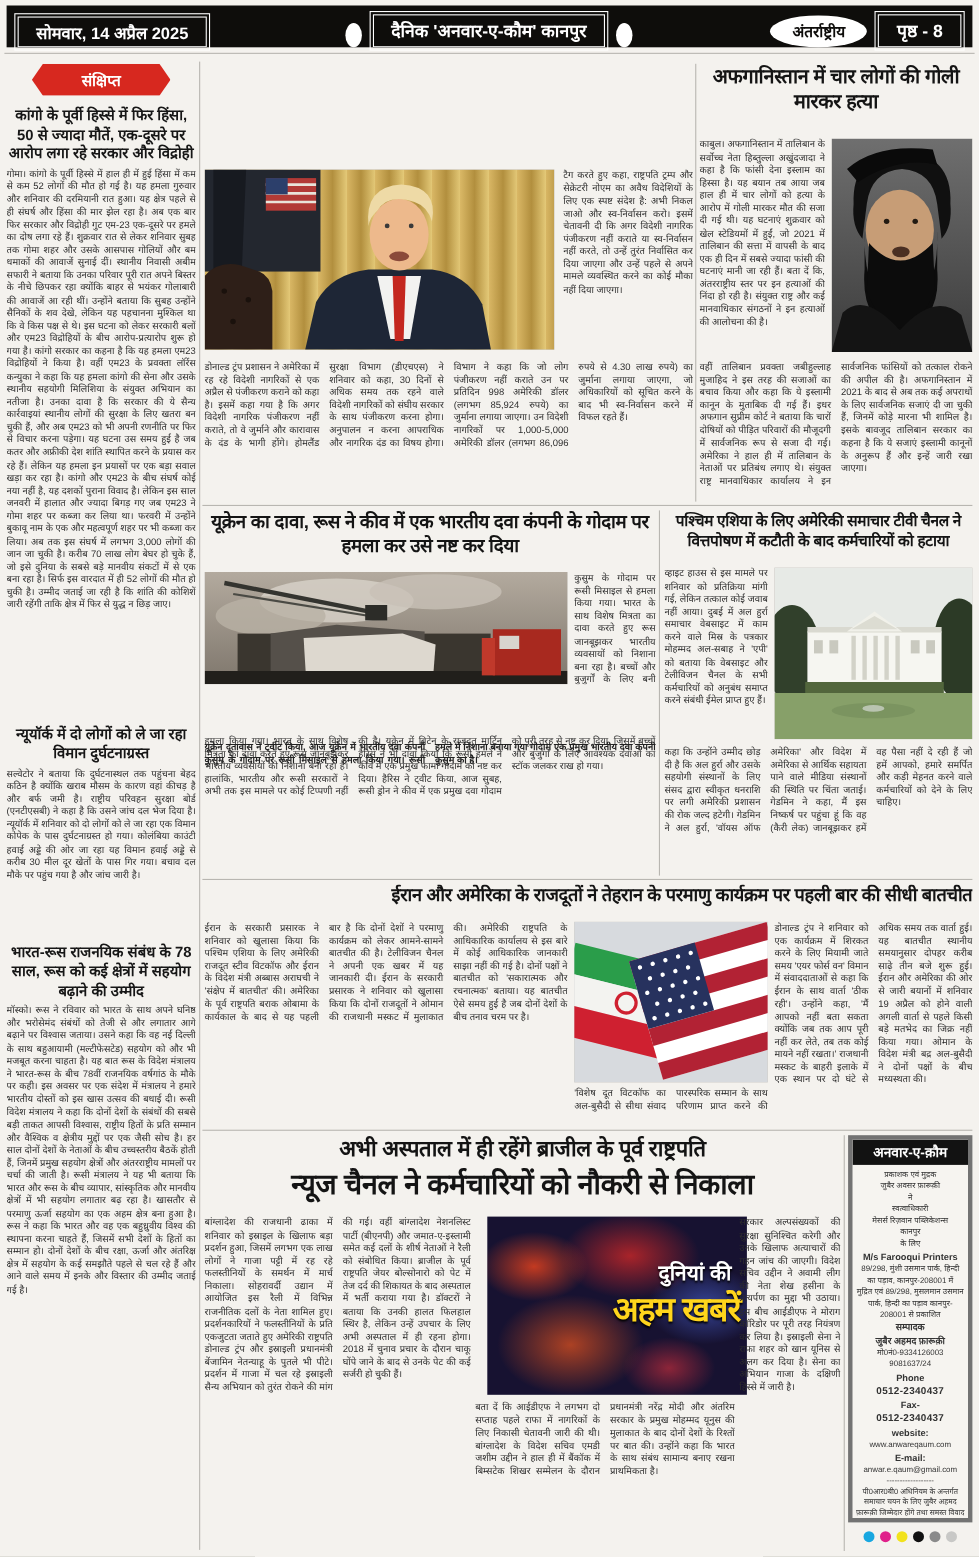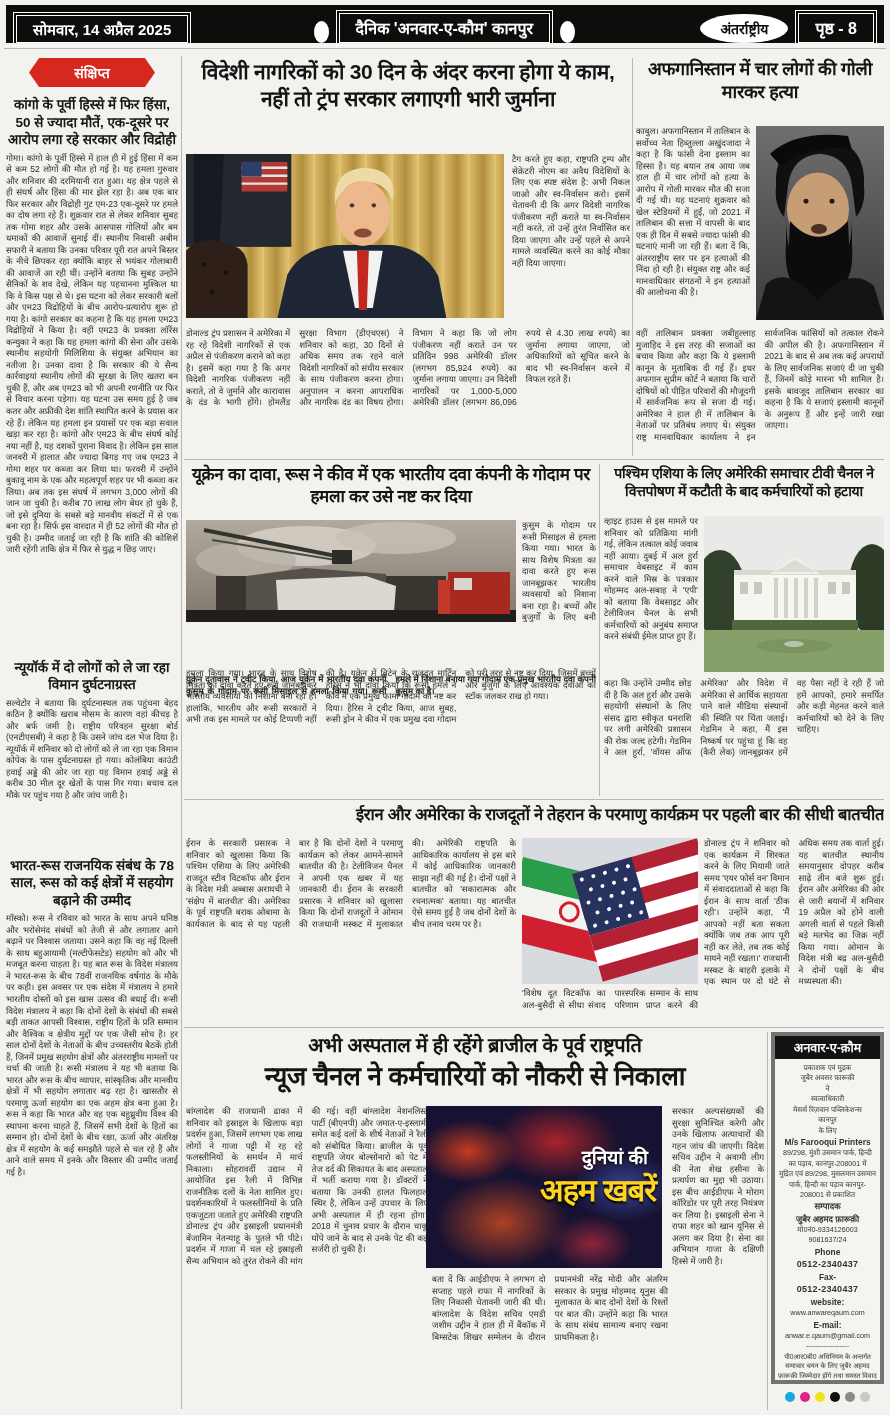--- a/index.html
+++ b/index.html
@@ -82,21 +82,20 @@
       <div class="body-text" style="height:150px;">सल्वेटोर ने बताया कि दुर्घटनास्थल तक पहुंचना बेहद कठिन है क्योंकि खराब मौसम के कारण वहां कीचड़ है और बर्फ जमी है। राष्ट्रीय परिवहन सुरक्षा बोर्ड (एनटीएसबी) ने कहा है कि उसने जांच दल भेज दिया है। न्यूयॉर्क में शनिवार को दो लोगों को ले जा रहा एक विमान कोपेक के पास दुर्घटनाग्रस्त हो गया। कोलंबिया काउंटी हवाई अड्डे की ओर जा रहा यह विमान हवाई अड्डे से करीब 30 मील दूर खेतों के पास गिर गया। बचाव दल मौके पर पहुंच गया है और जांच जारी है।</div>
     </div>
     <div>
       <div class="brief-head">भारत-रूस राजनयिक संबंध के 78 साल, रूस को कई क्षेत्रों में सहयोग बढ़ाने की उम्मीद</div>
       <div class="body-text" style="height:520px;">मॉस्को। रूस ने रविवार को भारत के साथ अपने घनिष्ठ और भरोसेमंद संबंधों को तेजी से और लगातार आगे बढ़ाने पर विश्वास जताया। उसने कहा कि वह नई दिल्ली के साथ बहुआयामी (मल्टीफेसटेड) सहयोग को और भी मजबूत करना चाहता है। यह बात रूस के विदेश मंत्रालय ने भारत-रूस के बीच 78वीं राजनयिक वर्षगांठ के मौके पर कही। इस अवसर पर एक संदेश में मंत्रालय ने हमारे भारतीय दोस्तों को इस खास उत्सव की बधाई दी। रूसी विदेश मंत्रालय ने कहा कि दोनों देशों के संबंधों की सबसे बड़ी ताकत आपसी विश्वास, राष्ट्रीय हितों के प्रति सम्मान और वैश्विक व क्षेत्रीय मुद्दों पर एक जैसी सोच है। हर साल दोनों देशों के नेताओं के बीच उच्चस्तरीय बैठकें होती हैं, जिनमें प्रमुख सहयोग क्षेत्रों और अंतरराष्ट्रीय मामलों पर चर्चा की जाती है। रूसी मंत्रालय ने यह भी बताया कि भारत और रूस के बीच व्यापार, सांस्कृतिक और मानवीय क्षेत्रों में भी सहयोग लगातार बढ़ रहा है। खासतौर से परमाणु ऊर्जा सहयोग का एक अहम क्षेत्र बना हुआ है। रूस ने कहा कि भारत और वह एक बहुध्रुवीय विश्व की स्थापना करना चाहते हैं, जिसमें सभी देशों के हितों का सम्मान हो। दोनों देशों के बीच रक्षा, ऊर्जा और अंतरिक्ष क्षेत्र में सहयोग के कई समझौते पहले से चल रहे हैं और आने वाले समय में इनके और विस्तार की उम्मीद जताई गई है।</div>
     </div>
   </div>
   <div class="abs vrule" style="left:181px;top:56px;height:1353px;"></div>
 
   <div class="abs" style="left:186px;top:58px;width:444px;height:398px;">
-    <div class="headline" style="font-size:21px;height:84px;">विदेशी नागरिकों को 30 दिन के अंदर करना होगा ये काम, नहीं तो ट्रंप सरकार लगाएगी भारी जुर्माना</div>
     <div class="photo" style="left:0;top:96px;width:318px;height:164px;">
       <svg viewBox="0 0 320 166" preserveAspectRatio="none">
         <defs>
           <linearGradient id="curt" x1="0" y1="0" x2="26" y2="0" gradientUnits="userSpaceOnUse" spreadMethod="repeat">
             <stop offset="0" stop-color="#d9b765"></stop>
               <stop offset="0.5" stop-color="#b28f3e"></stop>
               <stop offset="1" stop-color="#e3c877"></stop>
           </linearGradient>
         </defs>
         <rect width="320" height="166" fill="url(#curt)"></rect>
@@ -263,21 +262,21 @@
     </div>
     <div class="body-text cols2" style="position:absolute;left:336px;top:184px;width:176px;height:34px;">'विशेष दूत विटकॉफ का अल-बुसैदी से सीधा संवाद पारस्परिक सम्मान के साथ परिणाम प्राप्त करने की दिशा में एक कदम था', ओमान की ओर से कहा गया।</div>
     <div class="body-text cols2" style="position:absolute;left:518px;top:34px;width:180px;height:184px;">डोनाल्ड ट्रंप ने शनिवार को एक कार्यक्रम में शिरकत करने के लिए मियामी जाते समय 'एयर फोर्स वन' विमान में संवाददाताओं से कहा कि ईरान के साथ वार्ता 'ठीक रही'। उन्होंने कहा, 'मैं आपको नहीं बता सकता क्योंकि जब तक आप पूरी नहीं कर लेते, तब तक कोई मायने नहीं रखता।' राजधानी मस्कट के बाहरी इलाके में एक स्थान पर दो घंटे से अधिक समय तक वार्ता हुई। यह बातचीत स्थानीय समयानुसार दोपहर करीब साढ़े तीन बजे शुरू हुई। ईरान और अमेरिका की ओर से जारी बयानों में शनिवार 19 अप्रैल को होने वाली अगली वार्ता से पहले किसी बड़े मतभेद का जिक्र नहीं किया गया। ओमान के विदेश मंत्री बद्र अल-बुसैदी ने दोनों पक्षों के बीच मध्यस्थता की।</div>
   </div>
   <div class="abs hrule" style="left:184px;top:1027px;width:700px;"></div>
 
   <div class="abs" style="left:186px;top:1032px;width:578px;height:378px;">
     <div class="headline" style="font-size:20px;height:28px;">अभी अस्पताल में ही रहेंगे ब्राजील के पूर्व राष्ट्रपति</div>
     <div class="headline" style="font-size:26px;height:40px;">न्यूज चैनल ने कर्मचारियों को नौकरी से निकाला</div>
     <div class="body-text cols2" style="position:absolute;left:0;top:74px;width:242px;height:304px;">बांग्लादेश की राजधानी ढाका में शनिवार को इस्राइल के खिलाफ बड़ा प्रदर्शन हुआ, जिसमें लगभग एक लाख लोगों ने गाजा पट्टी में रह रहे फलस्तीनियों के समर्थन में मार्च निकाला। सोहरावर्दी उद्यान में आयोजित इस रैली में विभिन्न राजनीतिक दलों के नेता शामिल हुए। प्रदर्शनकारियों ने फलस्तीनियों के प्रति एकजुटता जताते हुए अमेरिकी राष्ट्रपति डोनाल्ड ट्रंप और इस्राइली प्रधानमंत्री बेंजामिन नेतन्याहू के पुतले भी पीटे। प्रदर्शन में गाजा में चल रहे इस्राइली सैन्य अभियान को तुरंत रोकने की मांग की गई। वहीं बांग्लादेश नेशनलिस्ट पार्टी (बीएनपी) और जमात-ए-इस्लामी समेत कई दलों के शीर्ष नेताओं ने रैली को संबोधित किया। ब्राजील के पूर्व राष्ट्रपति जेयर बोल्सोनारो को पेट में तेज दर्द की शिकायत के बाद अस्पताल में भर्ती कराया गया है। डॉक्टरों ने बताया कि उनकी हालत फिलहाल स्थिर है, लेकिन उन्हें उपचार के लिए अभी अस्पताल में ही रहना होगा। 2018 में चुनाव प्रचार के दौरान चाकू घोंपे जाने के बाद से उनके पेट की कई सर्जरी हो चुकी हैं।</div>
-    <div class="graphic" style="left:240px;top:74px;width:236px;height:162px;">
+    <div class="graphic" style="left:257px;top:74px;width:236px;height:162px;">
       <div class="g-line1">दुनियां की</div>
       <div class="g-line2">अहम खबरें</div>
     </div>
     <div class="body-text cols2" style="position:absolute;left:246px;top:242px;width:236px;height:136px;">बता दें कि आईडीएफ ने लगभग दो सप्ताह पहले राफा में नागरिकों के लिए निकासी चेतावनी जारी की थी। बांग्लादेश के विदेश सचिव एमडी जशीम उद्दीन ने हाल ही में बैंकॉक में बिम्सटेक शिखर सम्मेलन के दौरान प्रधानमंत्री नरेंद्र मोदी और अंतरिम सरकार के प्रमुख मोहम्मद यूनुस की मुलाकात के बाद दोनों देशों के रिश्तों पर बात की। उन्होंने कहा कि भारत के साथ संबंध सामान्य बनाए रखना प्राथमिकता है।</div>
     <div class="body-text" style="position:absolute;left:486px;top:74px;width:92px;height:304px;">सरकार अल्पसंख्यकों की सुरक्षा सुनिश्चित करेगी और उनके खिलाफ अत्याचारों की गहन जांच की जाएगी। विदेश सचिव उद्दीन ने अवामी लीग की नेता शेख हसीना के प्रत्यर्पण का मुद्दा भी उठाया। इस बीच आईडीएफ ने मोराग कॉरिडोर पर पूरी तरह नियंत्रण कर लिया है। इस्राइली सेना ने राफा शहर को खान यूनिस से अलग कर दिया है। सेना का अभियान गाजा के दक्षिणी हिस्से में जारी है।</div>
   </div>
   <div class="abs vrule" style="left:767px;top:1032px;height:378px;"></div>
 
   <div class="abs pubbox" style="left:771px;top:1032px;width:113px;height:352px;">
     <div class="pub-head">अनवार-ए-क़ौम</div>

